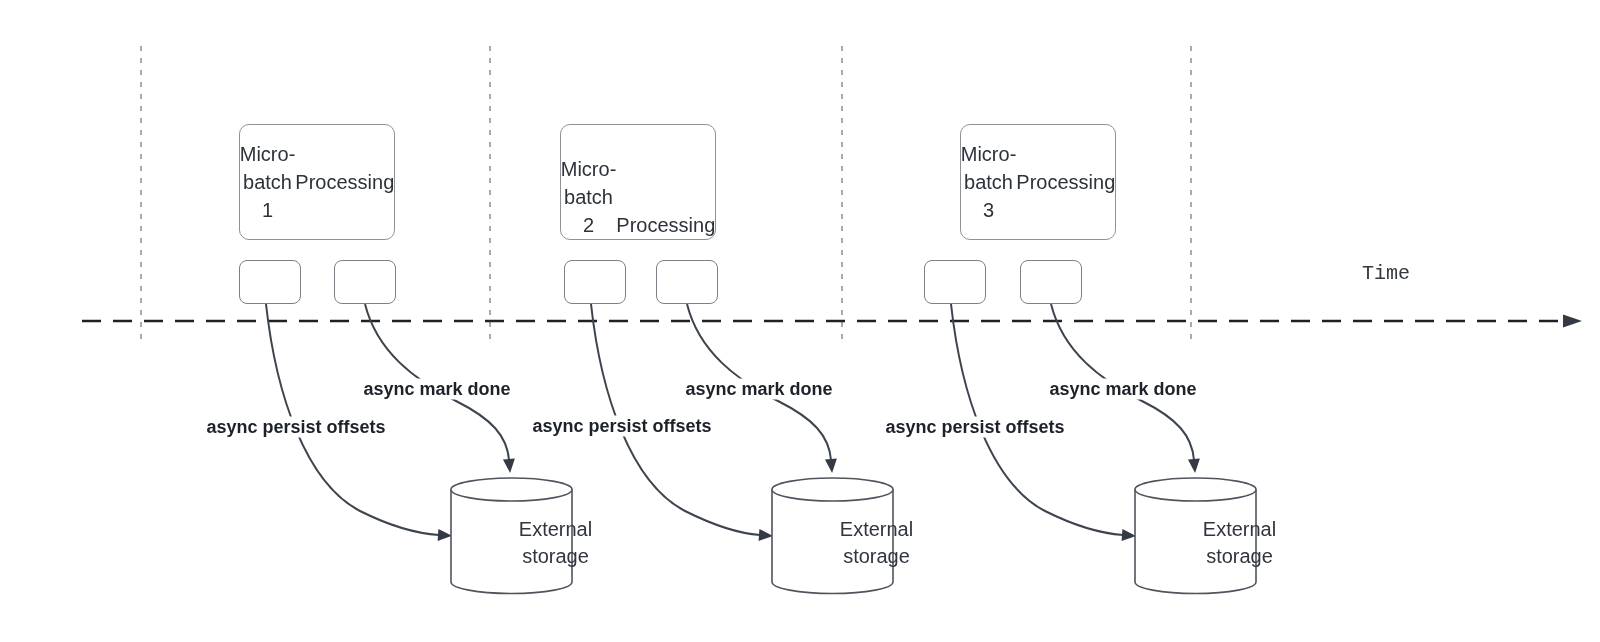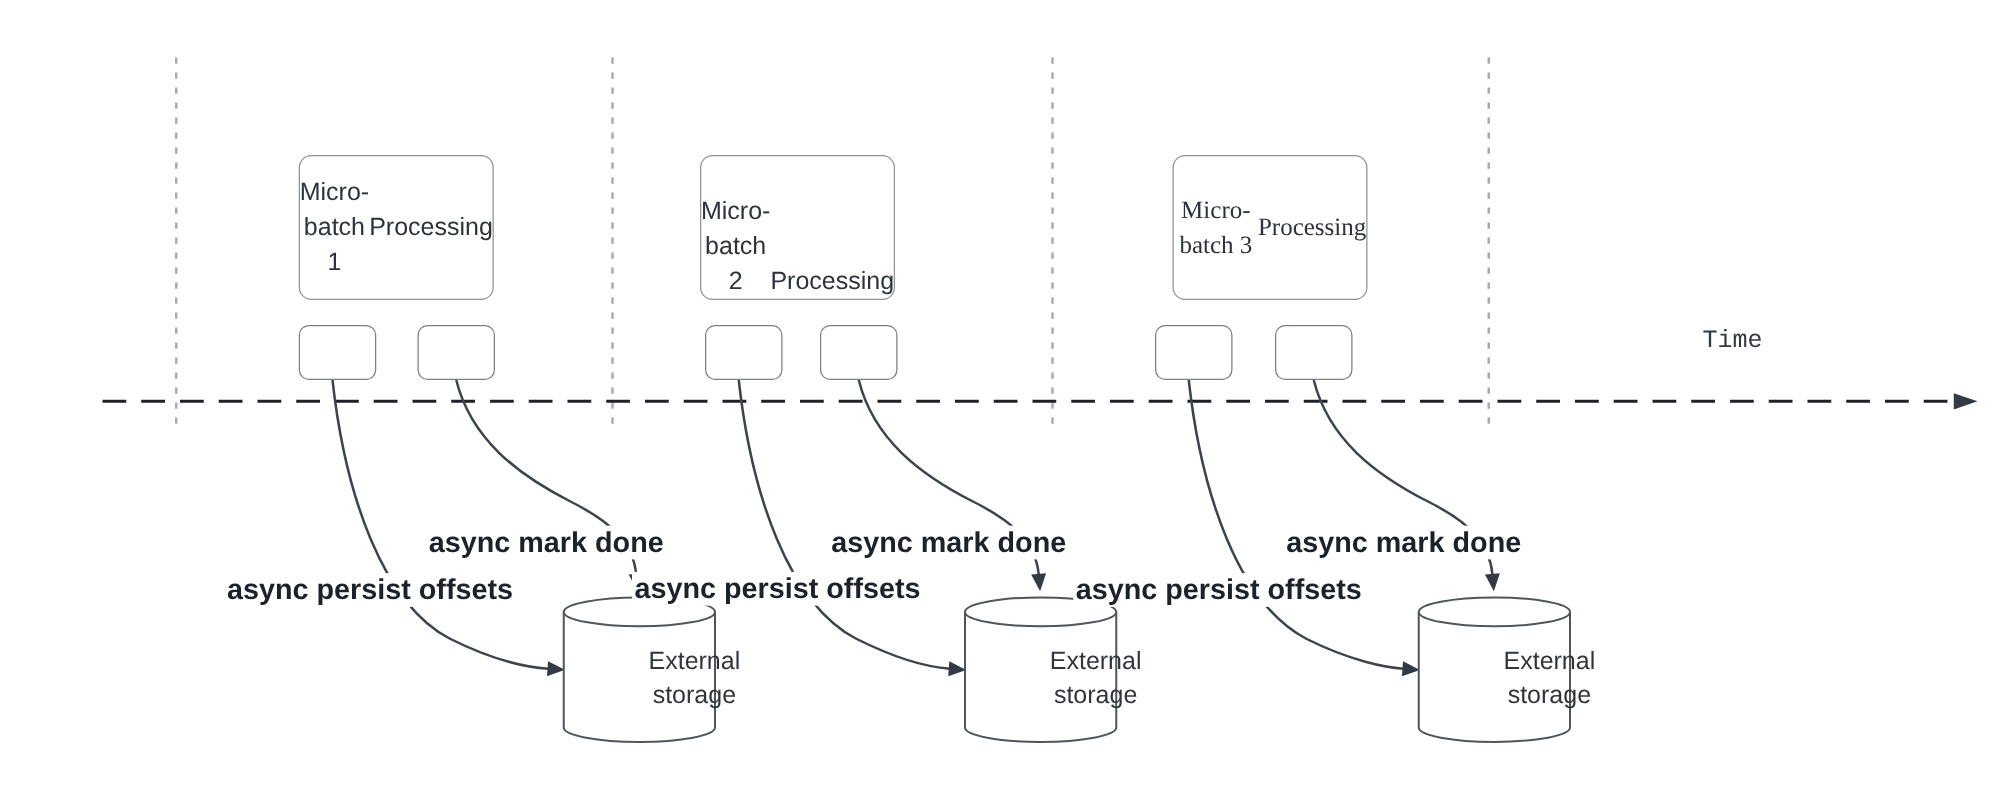--- a/index.html
+++ b/index.html
@@ -41,27 +41,26 @@
   }
   .task-box {
     width: 62px;
     height: 44px;
     border: 1.5px solid #7c7f85;
     border-radius: 8px;
   }
   .arrow-label {
     position: absolute;
     transform: translate(-50%, -50%);
-    font-size: 23px;
+    font-size: 18px;
     font-weight: bold;
     color: #1d212a;
     white-space: nowrap;
     background: #ffffff;
     padding: 0 2px;
-    margin-top: 45px;
   }
   .storage-label {
     position: absolute;
     width: 120px;
     text-align: center;
     font-size: 20px;
     line-height: 27px;
     color: #30353e;
     margin-left: 44px;
   }
@@ -120,21 +119,21 @@
   </svg>
 
   <div class="node batch-box" style="left:239px; top:124px;">
     <div>Micro-batch 1</div>
     <div>Processing</div>
   </div>
   <div class="node batch-box" style="left:560px; top:124px;align-items:flex-end;">
     <div>Micro-batch 2</div>
     <div>Processing</div>
   </div>
-  <div class="node batch-box" style="left:938px; top:124px;font-family:Liberation Serif, serif;">
+  <div class="node batch-box" style="left:960px; top:124px;">
     <div>Micro-batch 3</div>
     <div>Processing</div>
   </div>
 
   <div class="node task-box" style="left:239px; top:260px;"></div>
   <div class="node task-box" style="left:334px; top:260px;"></div>
   <div class="node task-box" style="left:564px; top:260px;"></div>
   <div class="node task-box" style="left:656px; top:260px;"></div>
   <div class="node task-box" style="left:924px; top:260px;"></div>
   <div class="node task-box" style="left:1020px; top:260px;"></div>

